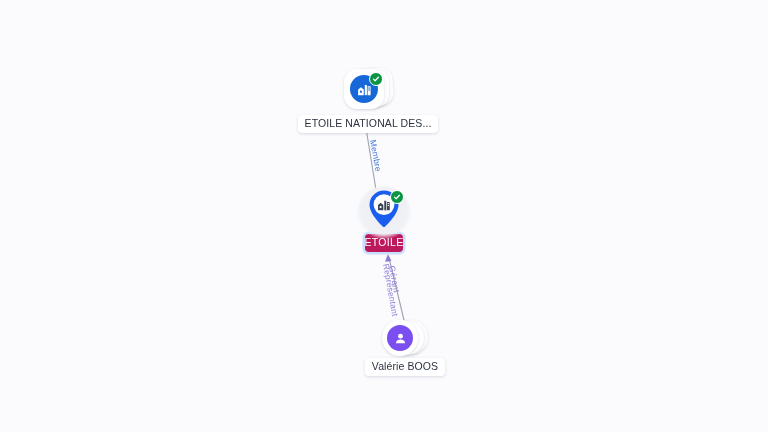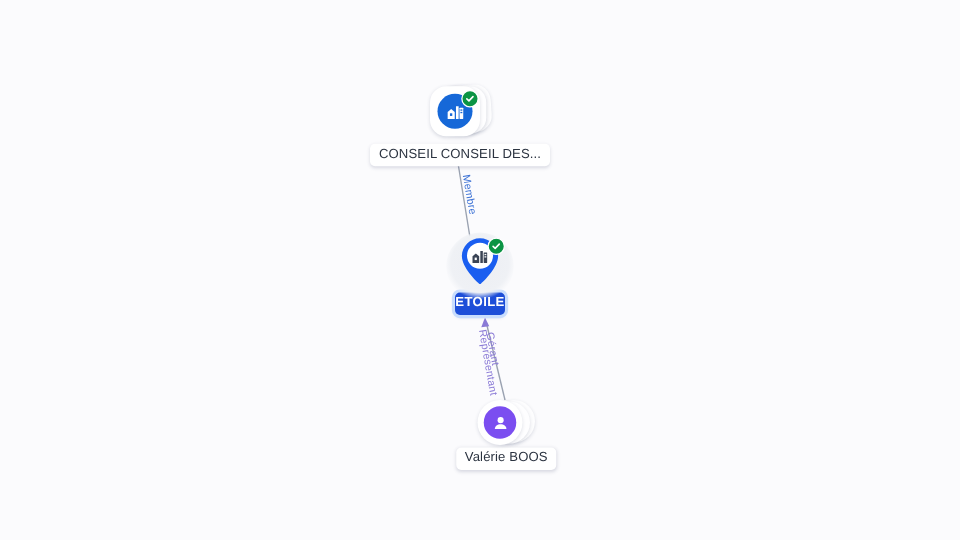--- a/index.html
+++ b/index.html
@@ -103,23 +103,23 @@
     border-radius: 4px;
     padding: 3px 7px 4px;
     font-size: 10.5px;
     line-height: 1;
     color: #2b3340;
     white-space: nowrap;
     box-shadow: 0 1px 3px rgba(40,50,90,.17);
     letter-spacing: .1px;
   }
   .label-pill.selected {
-    background: #1d4ed8;
+    background: #be185d;
     color: #ffffff;
-    font-weight: bold;
+    font-weight: normal;
     box-shadow: 0 0 0 2.5px #c9ddfd, 0 1px 3px rgba(20,60,140,.25);
     padding: 3px 0 4px;
     letter-spacing: .3px;
   }
 
   #node-company-top .label-pill { margin-top: 1px; }
 
   
   #node-company-focus {
     left: 352px;
@@ -243,21 +243,21 @@
           <rect x="17.4" y="12" width="2.2" height="1.5" fill="#1668d8"></rect>
           <rect x="5.6" y="13.6" width="2.6" height="3" fill="#1668d8"></rect>
         </svg>
       </div>
       <div class="check-badge">
         <svg width="8" height="8" viewBox="0 0 12 12">
           <path d="M2.2 6.2 L4.7 8.6 L9.6 3.4" stroke="#ffffff" stroke-width="1.9" fill="none" stroke-linecap="round" stroke-linejoin="round"></path>
         </svg>
       </div>
     </div>
-    <div class="label-pill">CONSEIL CONSEIL DES...</div>
+    <div class="label-pill">ETOILE NATIONAL DES...</div>
   </div>
 
   <div class="node" id="node-company-focus">
     <div class="pin-halo">
       <div class="pin">
         <svg width="32" height="44" viewBox="0 0 32 44">
           <path d="M16 1.5c-8 0-14.5 6.4-14.5 14.3 0 9.1 11.2 19.8 13.6 22a1.3 1.3 0 0 0 1.8 0c2.4-2.2 13.6-12.9 13.6-22C30.5 7.9 24 1.5 16 1.5z" fill="#1a5ef0"></path>
           <circle cx="16" cy="15.6" r="10.4" fill="#ffffff"></circle>
         </svg>
         <svg style="position:absolute;left:8px;top:8px" width="16" height="16" viewBox="0 0 24 24">

